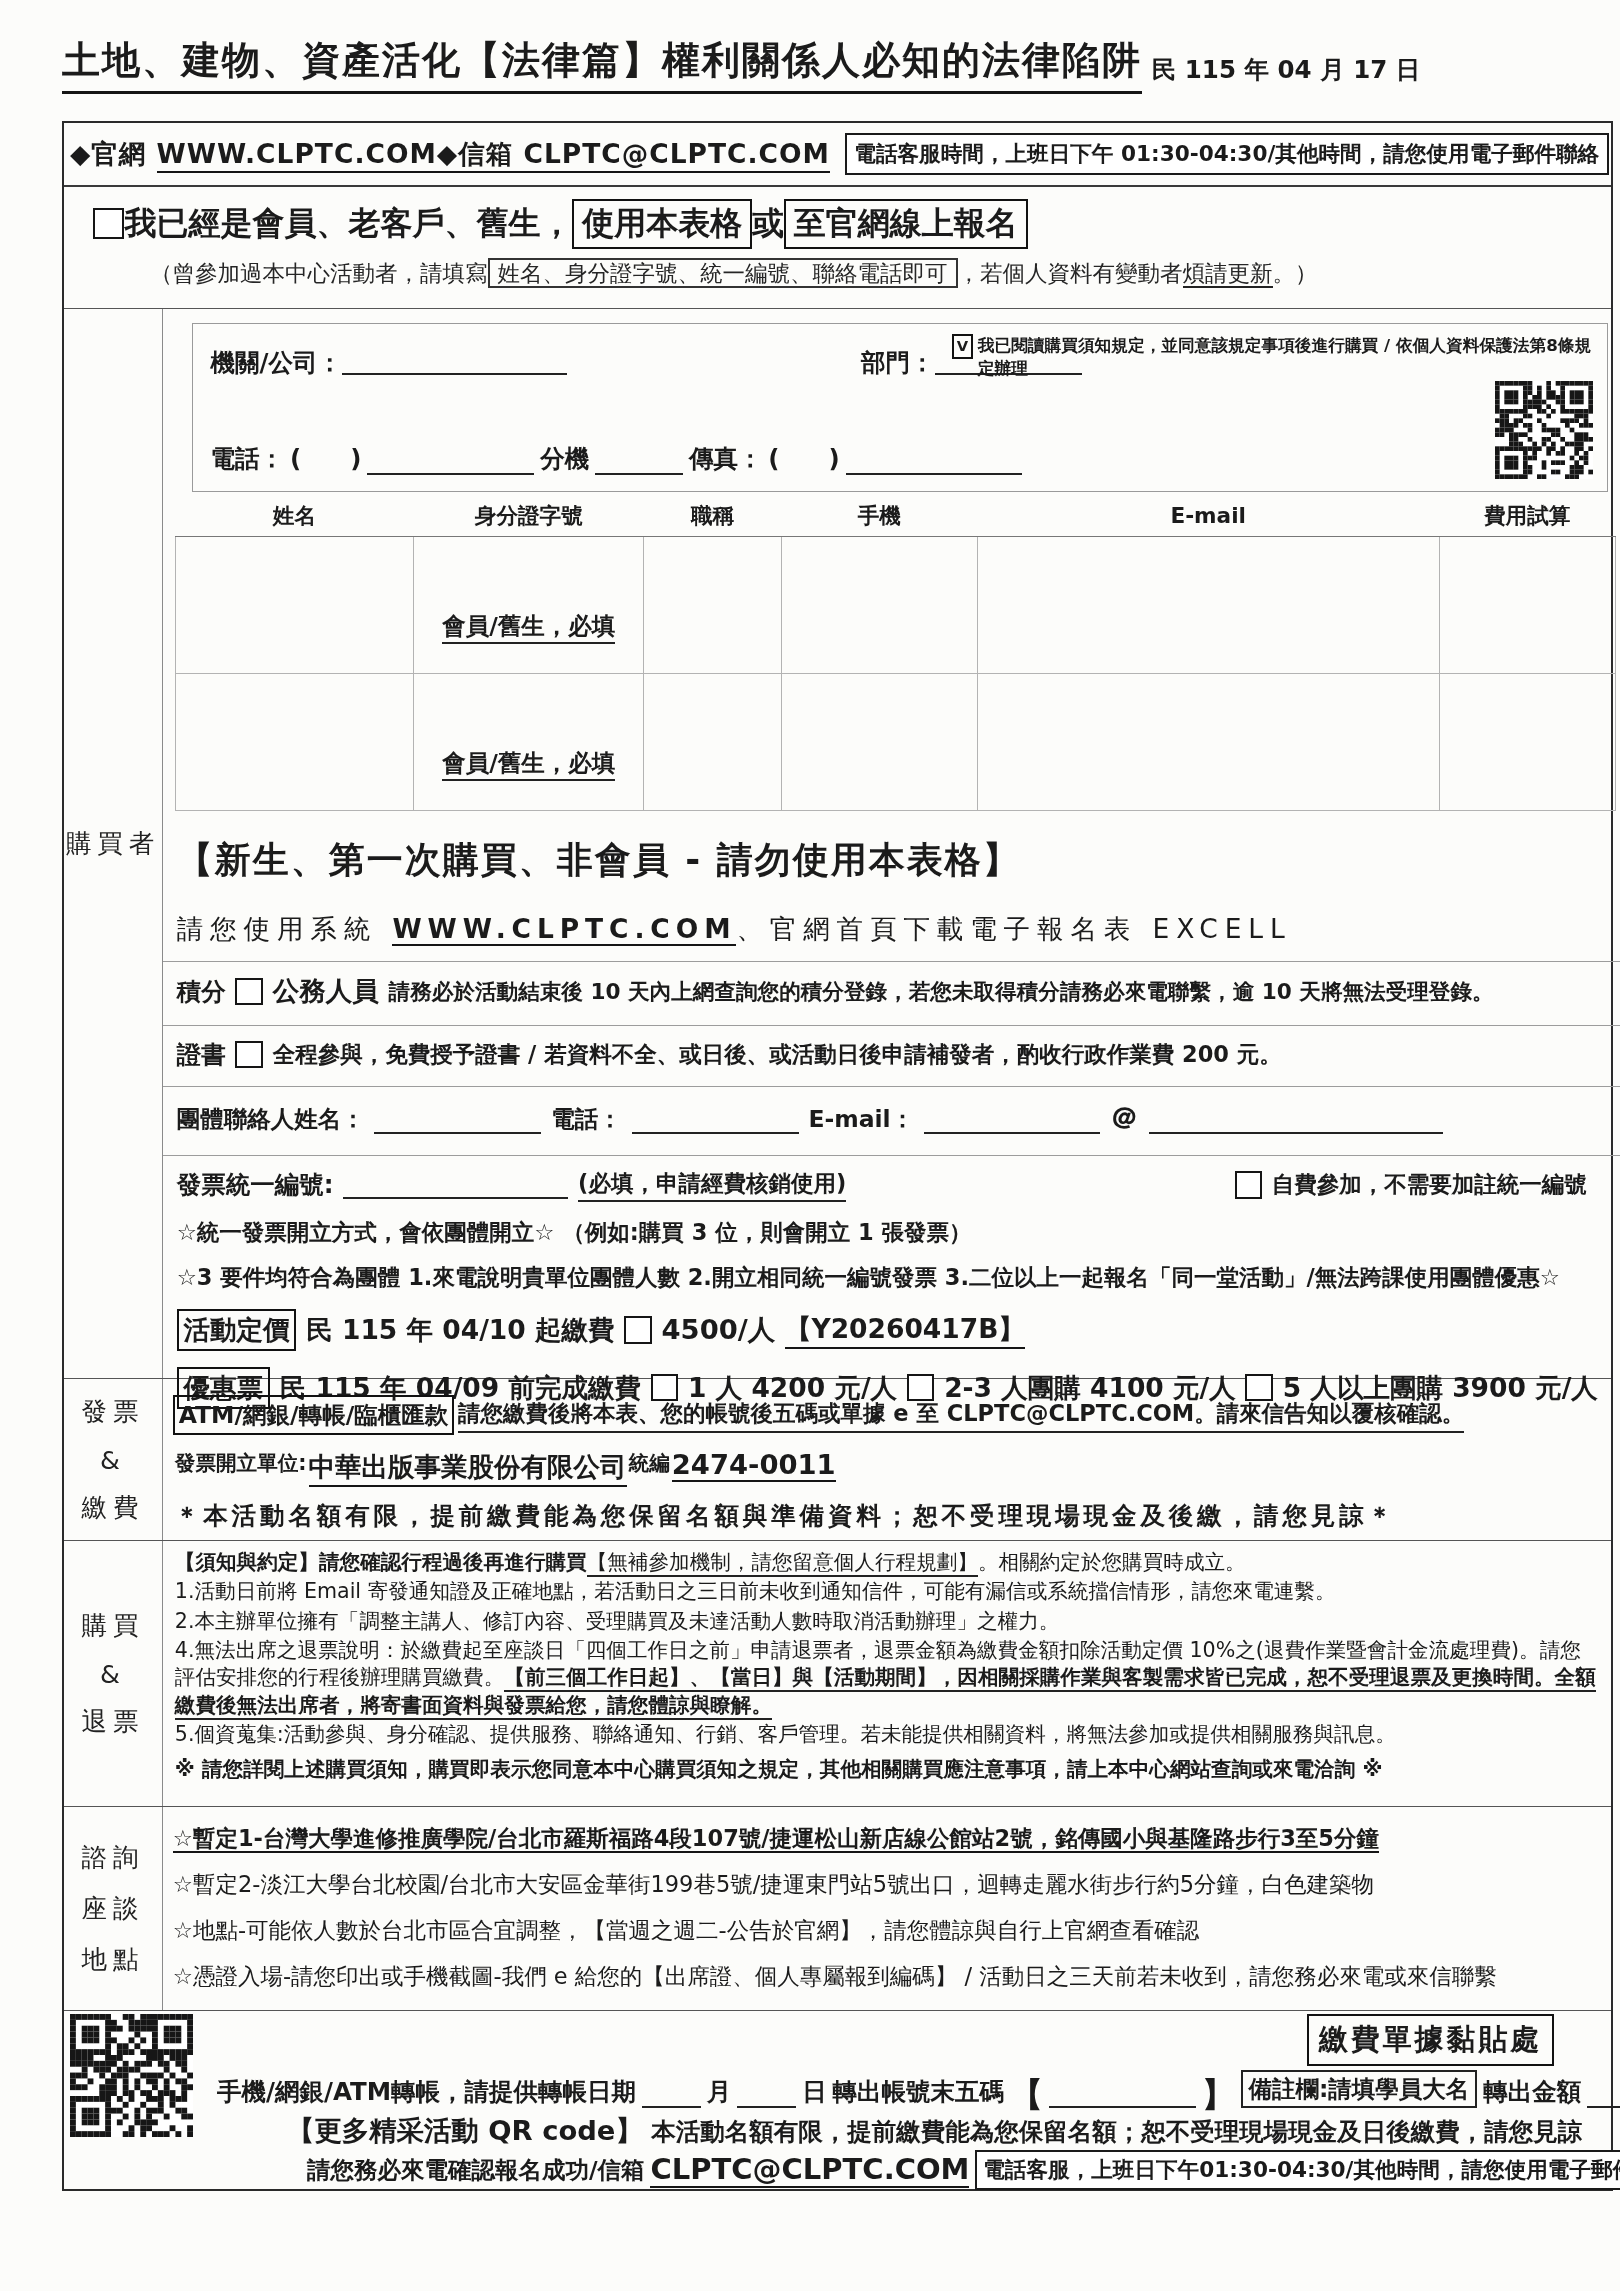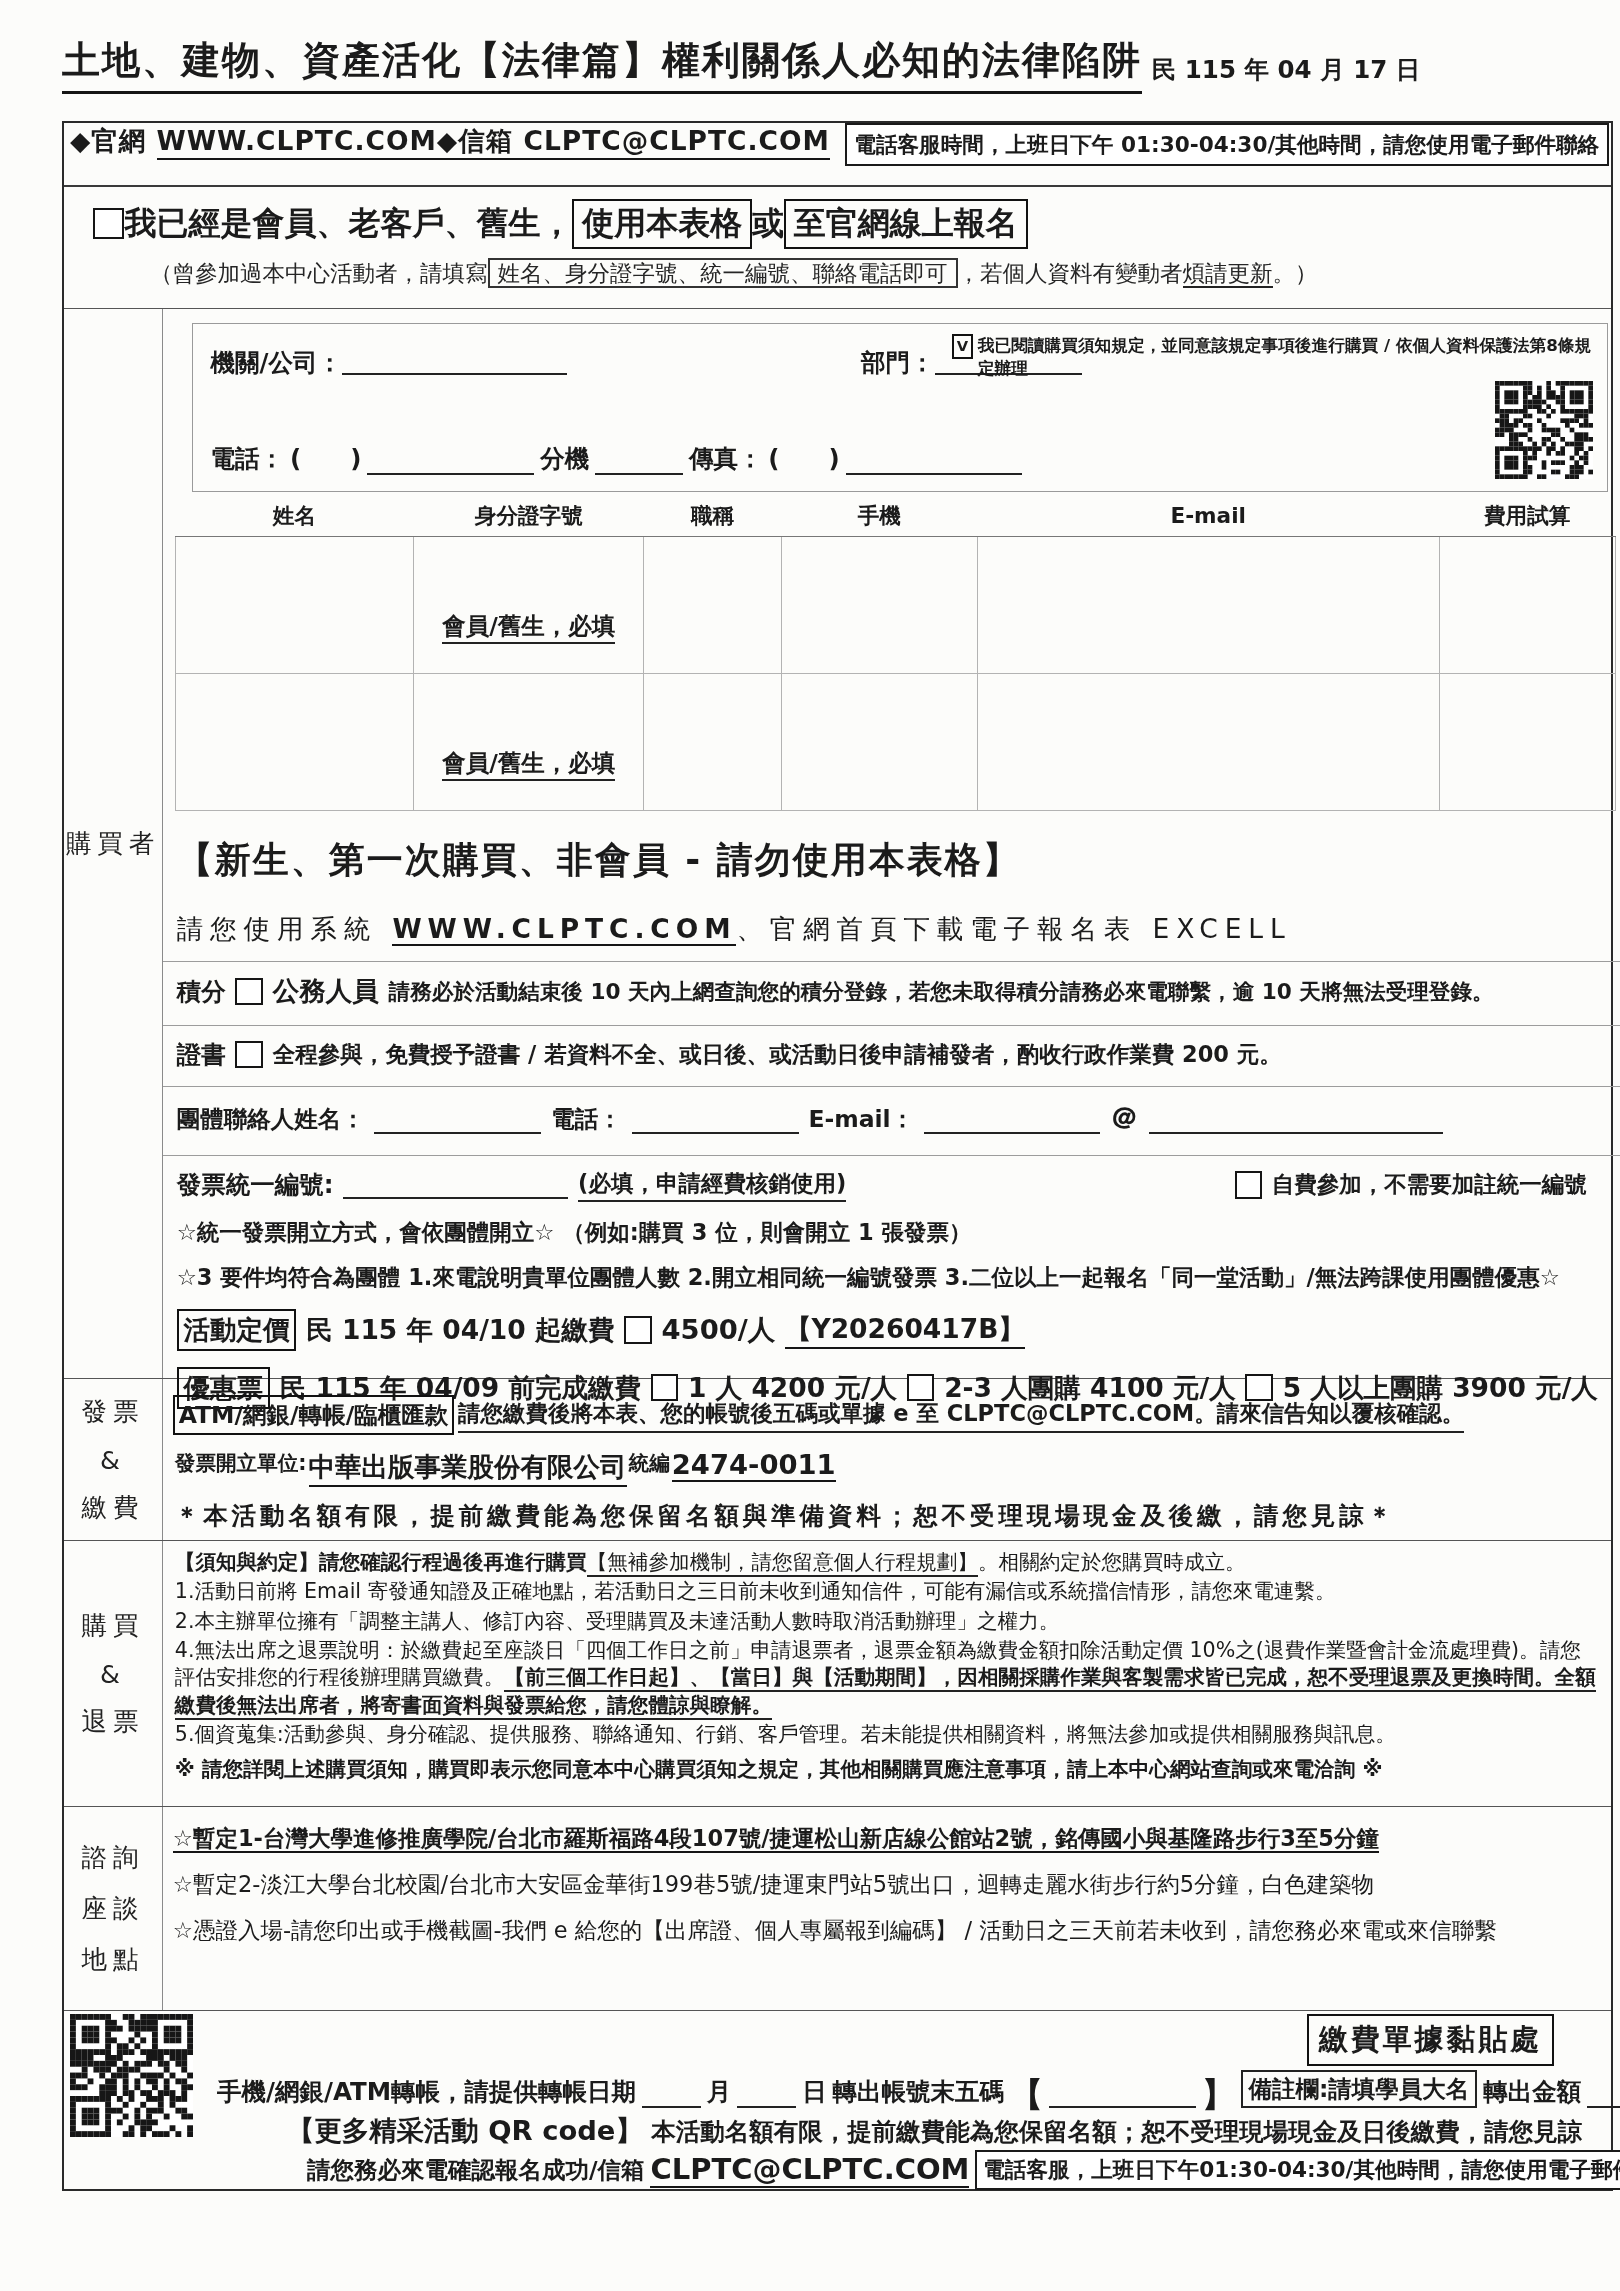--- a/index.html
+++ b/index.html
@@ -5,21 +5,21 @@
   html,body{margin:0;padding:0;background:#e8e8e6;}
   .page{position:relative;width:1620px;height:2292px;background:#fcfcfa;color:#1b1b1b;
         font-family:"DejaVu Sans",sans-serif;overflow:hidden;}
   
   .hdr{position:absolute;left:62px;top:35px;width:1529px;display:flex;align-items:flex-end;gap:9.8px;}
   .hdr-title{font-size:38px;font-weight:800;letter-spacing:2px;border-bottom:3.9px solid #151515;padding-bottom:4.9px;white-space:nowrap;}
   .hdr-date{font-size:24.5px;font-weight:700;padding-bottom:7.8px;white-space:nowrap;}
   
   .outer{position:absolute;left:62px;top:121px;width:1551px;height:2070px;border:2px solid #2a2a2a;
          display:flex;flex-direction:column;box-sizing:border-box;}
-  .row-site{height:64px;border-bottom:2px solid #3a3a3a;display:flex;align-items:flex-start;padding:0 2px 0 5.9px;box-sizing:border-box;}
+  .row-site{height:64px;border-bottom:2px solid #3a3a3a;display:flex;align-items:center;padding:0 2px 0 5.9px;box-sizing:border-box;}
   .site-left{font-size:26.5px;font-weight:600;letter-spacing:1px;white-space:nowrap;}
   .site-under{border-bottom:2.9px solid #151515;padding-bottom:2px;}
   .hours-box{margin-left:auto;border:2px solid #1a1a1a;font-size:21.6px;font-weight:700;padding:4.9px 7.8px;white-space:nowrap;background:#fff;}
   .row-member{height:123px;border-bottom:1px solid #555;box-sizing:border-box;padding:11.8px 0 0 29px;}
   .member-line{display:flex;align-items:center;gap:0;font-size:32px;font-weight:700;}
   .member-line .opt-box{border:2.9px solid #111;padding:1px 7.8px;}
   .member-note{margin:9.8px 0 0 57px;font-size:22.5px;color:#262626;}
   .member-note .note-box{border:2px solid #333;padding:0 8px;}
   .member-note .u{border-bottom:2px solid #222;}
   
@@ -544,20 +544,21 @@
     <div class="section sec-venue">
       <div class="side">
         <div>諮詢</div>
         <div>座談</div>
         <div>地點</div>
       </div>
       <div class="content">
         <div class="venue-body">
           <div><span class="venue-l1">☆暫定1-台灣大學進修推廣學院/台北市羅斯福路4段107號/捷運松山新店線公館站2號，銘傳國小與基隆路步行3至5分鐘</span></div>
           <div>☆暫定2-淡江大學台北校園/台北市大安區金華街199巷5號/捷運東門站5號出口，迴轉走麗水街步行約5分鐘，白色建築物</div>
+          <div>☆地點-可能依人數於台北市區合宜調整，【當週之週二-公告於官網】，請您體諒與自行上官網查看確認</div>
           <div>☆憑證入場-請您印出或手機截圖-我們 e 給您的【出席證、個人專屬報到編碼】 / 活動日之三天前若未收到，請您務必來電或來信聯繫</div>
         </div>
       </div>
     </div>
 
     <div class="section sec-bottom">
       <div class="side" style="border-right:none"></div>
       <div class="content">
         <div class="bottom-wrap">
           <svg class="qr qr-bottom" viewBox="0 0 100 100">

